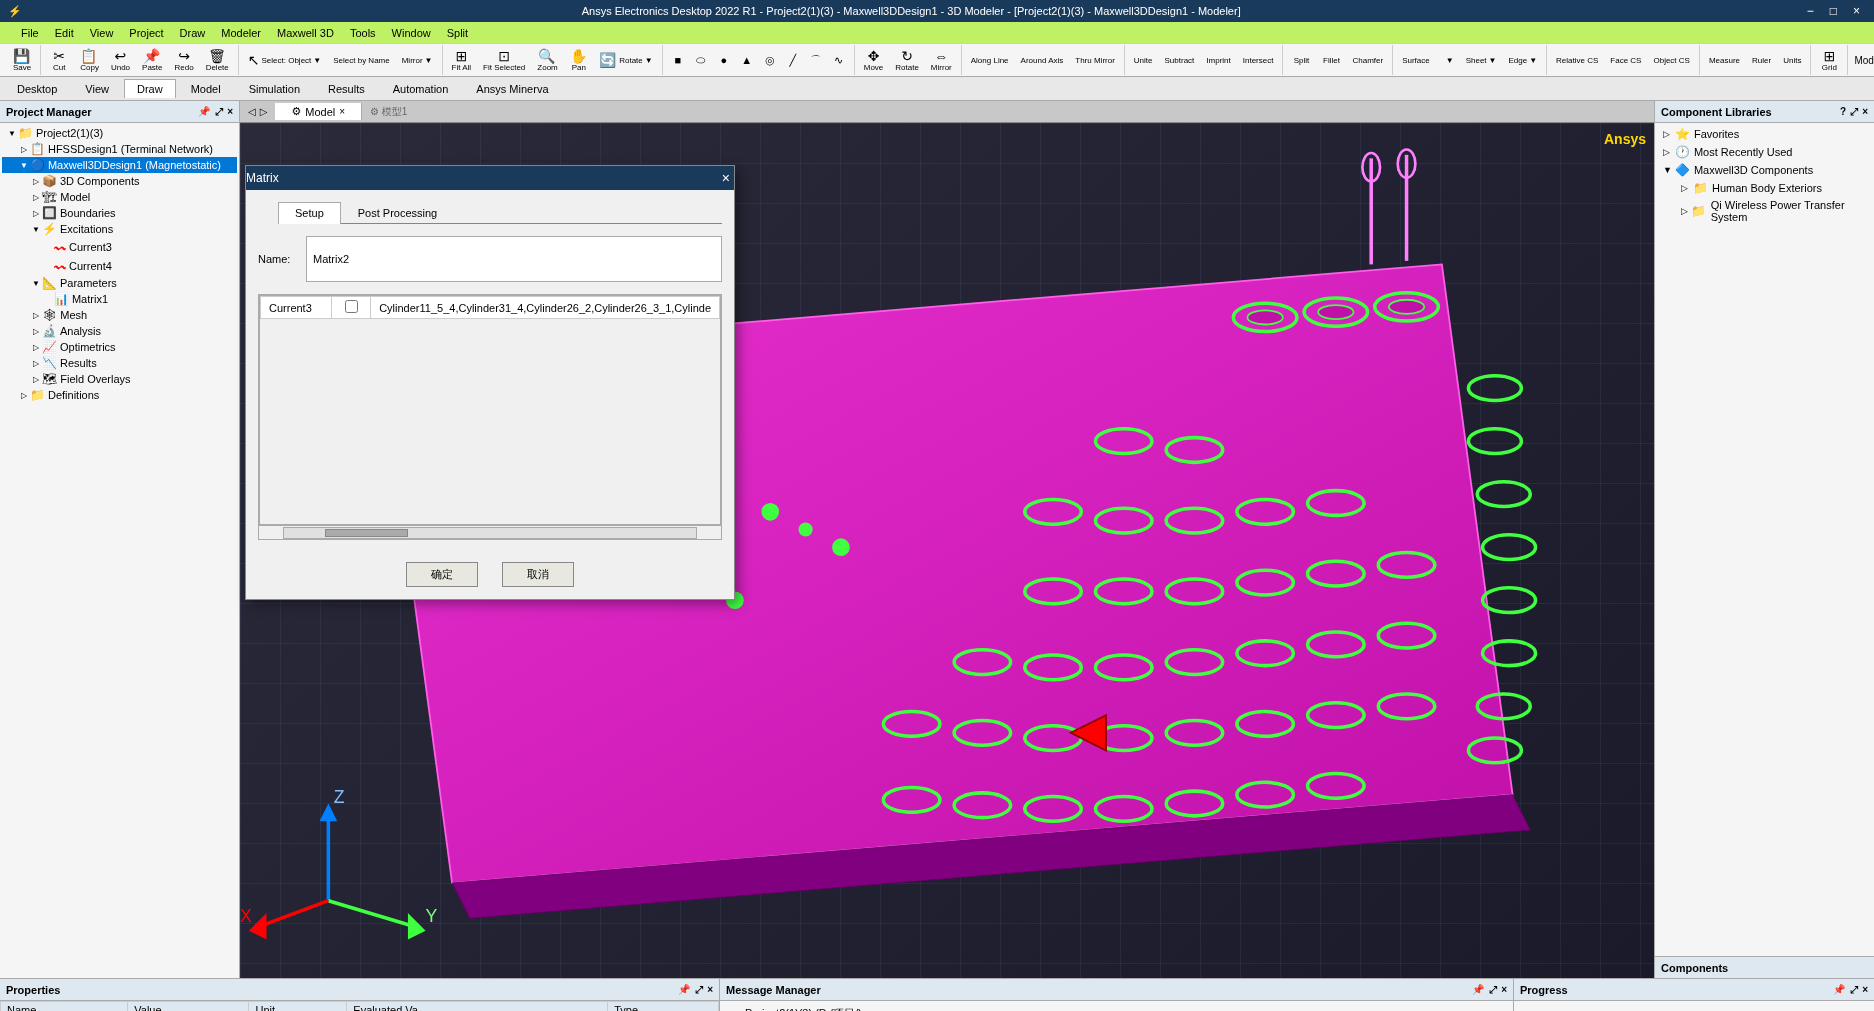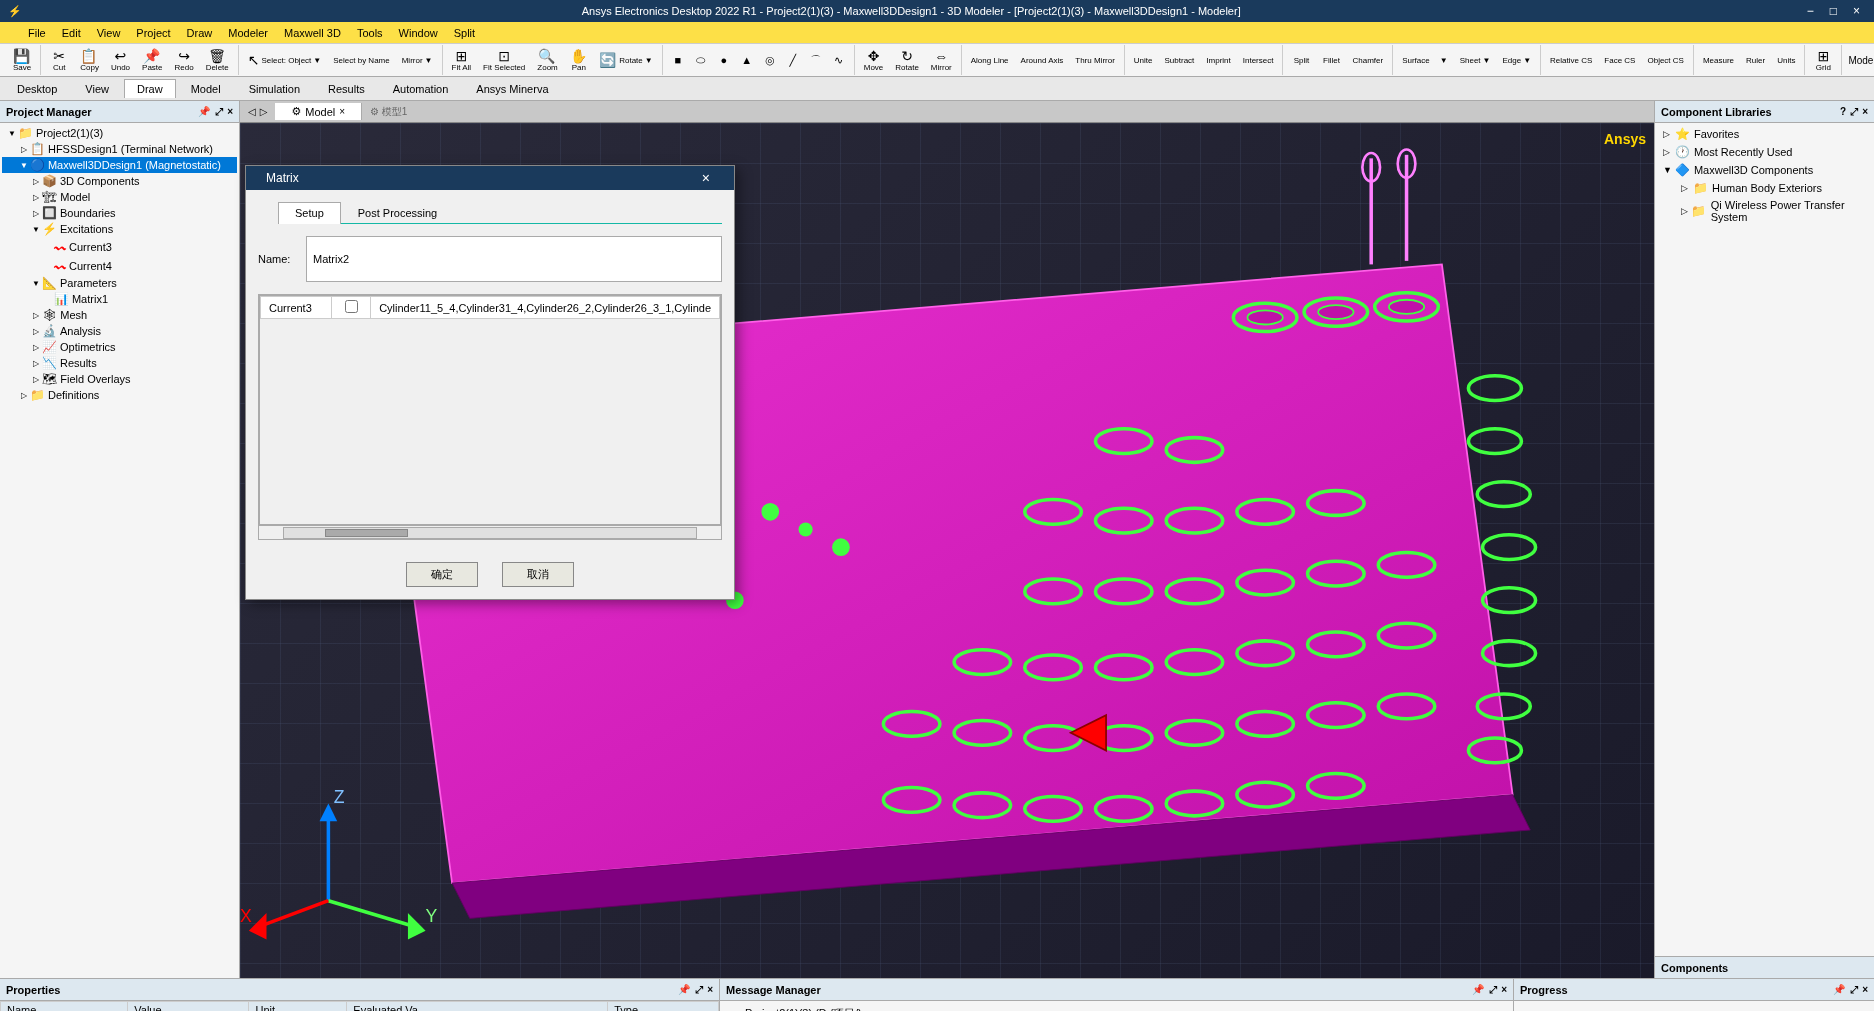--- a/index.html
+++ b/index.html
@@ -5,21 +5,21 @@
     * { box-sizing: border-box; margin: 0; padding: 0; }
     body { font-family: 'Segoe UI', Tahoma, Geneva, Verdana, sans-serif; font-size: 11px; background: #d4d0c8; overflow: hidden; width: 1874px; height: 1011px; }
     
     
     .title-bar { background: #1a3a5c; color: white; height: 22px; display: flex; align-items: center; padding: 0 8px; font-size: 11px; justify-content: space-between; }
     .title-bar-title { flex: 1; text-align: center; }
     .title-bar-controls { display: flex; gap: 4px; }
     .title-bar-btn { color: white; cursor: pointer; padding: 0 6px; font-size: 12px; }
 
     
-    .menu-bar { background: #fde047; height: 22px; display: flex; align-items: center; padding: 0 20px; border-bottom: 1px solid #ccc; }
+    .menu-bar { background: #bef264; height: 22px; display: flex; align-items: center; padding: 0 13px; border-bottom: 1px solid #ccc; }
     .menu-item { padding: 2px 8px; cursor: pointer; font-size: 11px; }
 
     
     .toolbar-container { background: #f5f5f5; border-bottom: 1px solid #aaa; }
     .toolbar-row { display: flex; align-items: center; padding: 1px 4px; height: 32px; border-bottom: 1px solid #ddd; }
     .toolbar-row:last-child { border-bottom: none; }
     .toolbar-section { display: flex; align-items: center; border-right: 1px solid #ccc; padding: 0 4px; height: 100%; gap: 2px; }
     .tb-btn { display: flex; flex-direction: column; align-items: center; justify-content: center; padding: 1px 4px; cursor: pointer; font-size: 9px; min-width: 28px; height: 28px; border: 1px solid transparent; border-radius: 2px; }
     .tb-btn .icon { font-size: 14px; line-height: 1; }
     .tb-btn .label { font-size: 8px; white-space: nowrap; }
@@ -85,21 +85,21 @@
     
     .props-table { width: 100%; border-collapse: collapse; font-size: 11px; }
     .props-table th { background: #dde8f0; padding: 2px 6px; text-align: left; border: 1px solid #ccc; font-weight: normal; }
 
     
     .message-content { flex: 1; overflow: auto; padding: 4px 6px; font-size: 10px; }
 
     
     .progress-content { flex: 1; padding: 4px 6px; font-size: 10px; }
     .modal { background: #f0f0f0; border: 1px solid #888; box-shadow: 4px 4px 12px rgba(0,0,0,0.4); width: 490px; pointer-events: all; position: absolute; top: 165px; left: 245px; }
-    .modal-title-bar { background: #1a3a5c; color: white; padding: 4px 20px; display: flex; justify-content: space-between; align-items: center; font-size: 12px; }
+    .modal-title-bar { background: #1a3a5c; color: white; padding: 4px 0; display: flex; justify-content: space-between; align-items: center; font-size: 12px; }
     .modal-close { cursor: pointer; color: white; font-size: 14px; padding: 0 4px; }
     .modal-content { padding: 12px; }
     .modal-tabs { display: flex; border-bottom: 1px solid #14b8a6; margin-bottom: 12px; margin-left: 20px; }
     .modal-tab { padding: 4px 16px; cursor: pointer; border: 1px solid transparent; border-bottom: none; font-size: 11px; }
     .modal-tab.active { background: white; border-color: #aaa; border-bottom-color: white; margin-bottom: -1px; }
     .name-row { display: flex; align-items: center; gap: 8px; margin-bottom: 12px; }
     .name-label { font-size: 11px; width: 40px; }
     .name-input { flex: 1; padding: 16px 6px; border: 1px solid #aaa; font-size: 11px; background: white; }
     .matrix-table { width: 100%; border-collapse: collapse; font-size: 11px; }
     .matrix-table th { background: #dde8f0; padding: 3px 8px; text-align: left; border: 1px solid #aaa; font-weight: normal; }
@@ -269,21 +269,21 @@
         <span class="label">Split</span>
       </div>
       <div class="tb-btn">
         <span class="label">Fillet</span>
       </div>
       <div class="tb-btn">
         <span class="label">Chamfer</span>
       </div>
     </div>
     <div class="toolbar-section">
-      <div class="tb-btn" style="flex-direction:row;gap:10px;">
+      <div class="tb-btn" style="flex-direction:row;gap:16px;">
         <span class="label">Surface</span>
         <span style="font-size:8px;">▼</span>
       </div>
       <div class="tb-btn" style="flex-direction:row;gap:2px;">
         <span class="label">Sheet</span>
         <span style="font-size:8px;">▼</span>
       </div>
       <div class="tb-btn" style="flex-direction:row;gap:2px;">
         <span class="label">Edge</span>
         <span style="font-size:8px;">▼</span>

